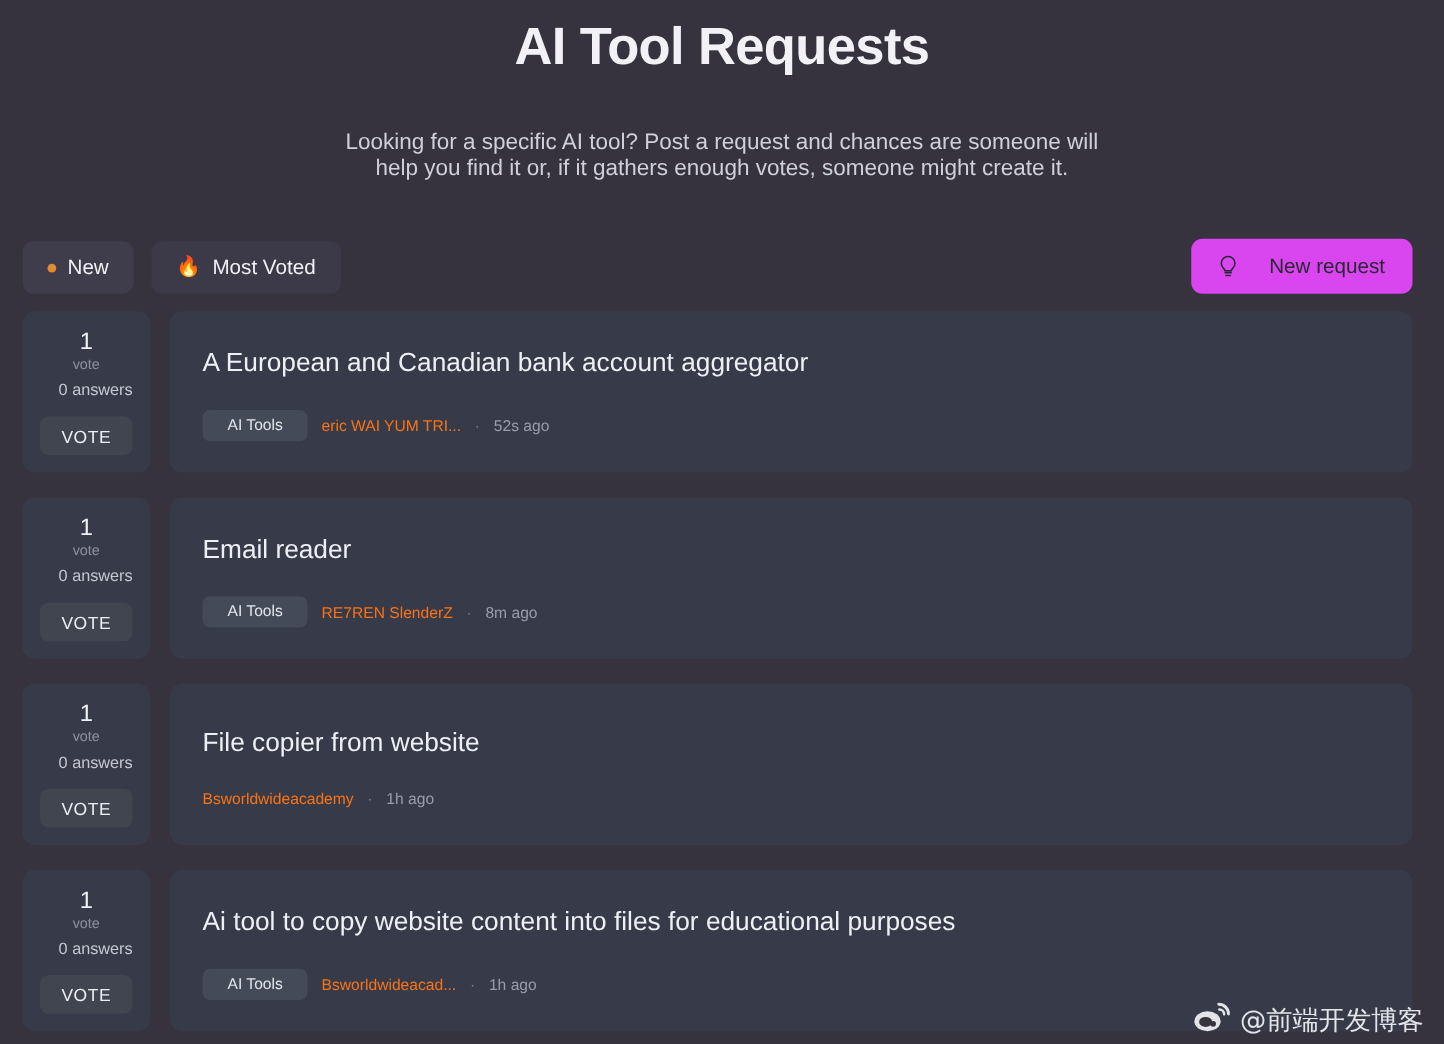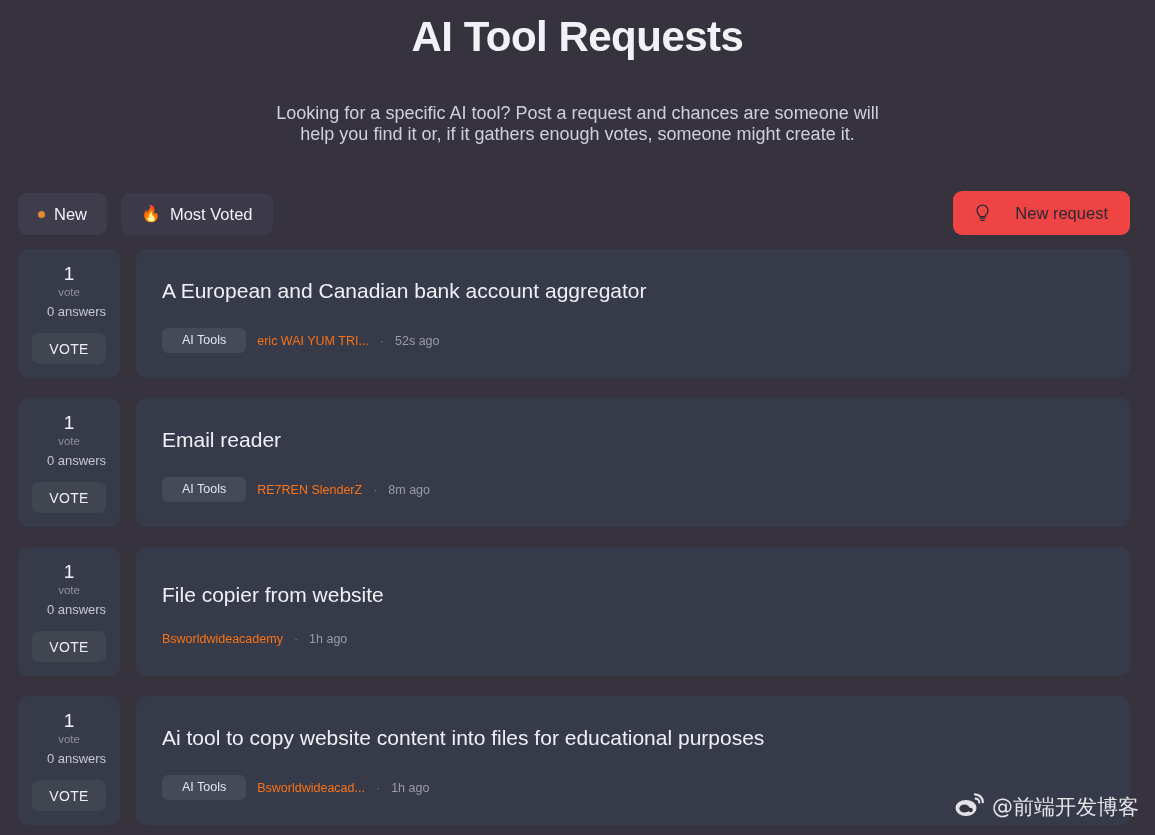--- a/index.html
+++ b/index.html
@@ -69,21 +69,21 @@
   .fire-icon { font-size: 16px; line-height: 1; }
 
   .new-request-btn {
     display: flex;
     align-items: center;
     gap: 25px;
     height: 44px;
     padding: 0 22px;
     border: none;
     border-radius: 9px;
-    background: #ef4444;
+    background: #d946ef;
     color: #2b2833;
     font-family: "Liberation Sans", sans-serif;
     font-size: 16.5px;
     cursor: pointer;
   }
   .bulb-icon { display: inline-flex; }
 
   
   .list {
     margin-top: 14px;
@@ -182,21 +182,21 @@
     font-size: 12.5px;
     color: #9a9bab;
     white-space: nowrap;
   }
   .meta-sep { color: #7d7e8e; font-size: 12.5px; }
 
   
   .watermark {
     position: absolute;
     right: 16px;
-    bottom: 14px;
+    bottom: 4px;
     display: flex;
     align-items: center;
     gap: 7px;
     opacity: 0.92;
     pointer-events: none;
   }
   .watermark-text {
     font-size: 21px;
     color: #f3f3f7;
     font-family: "DejaVu Sans", sans-serif;

